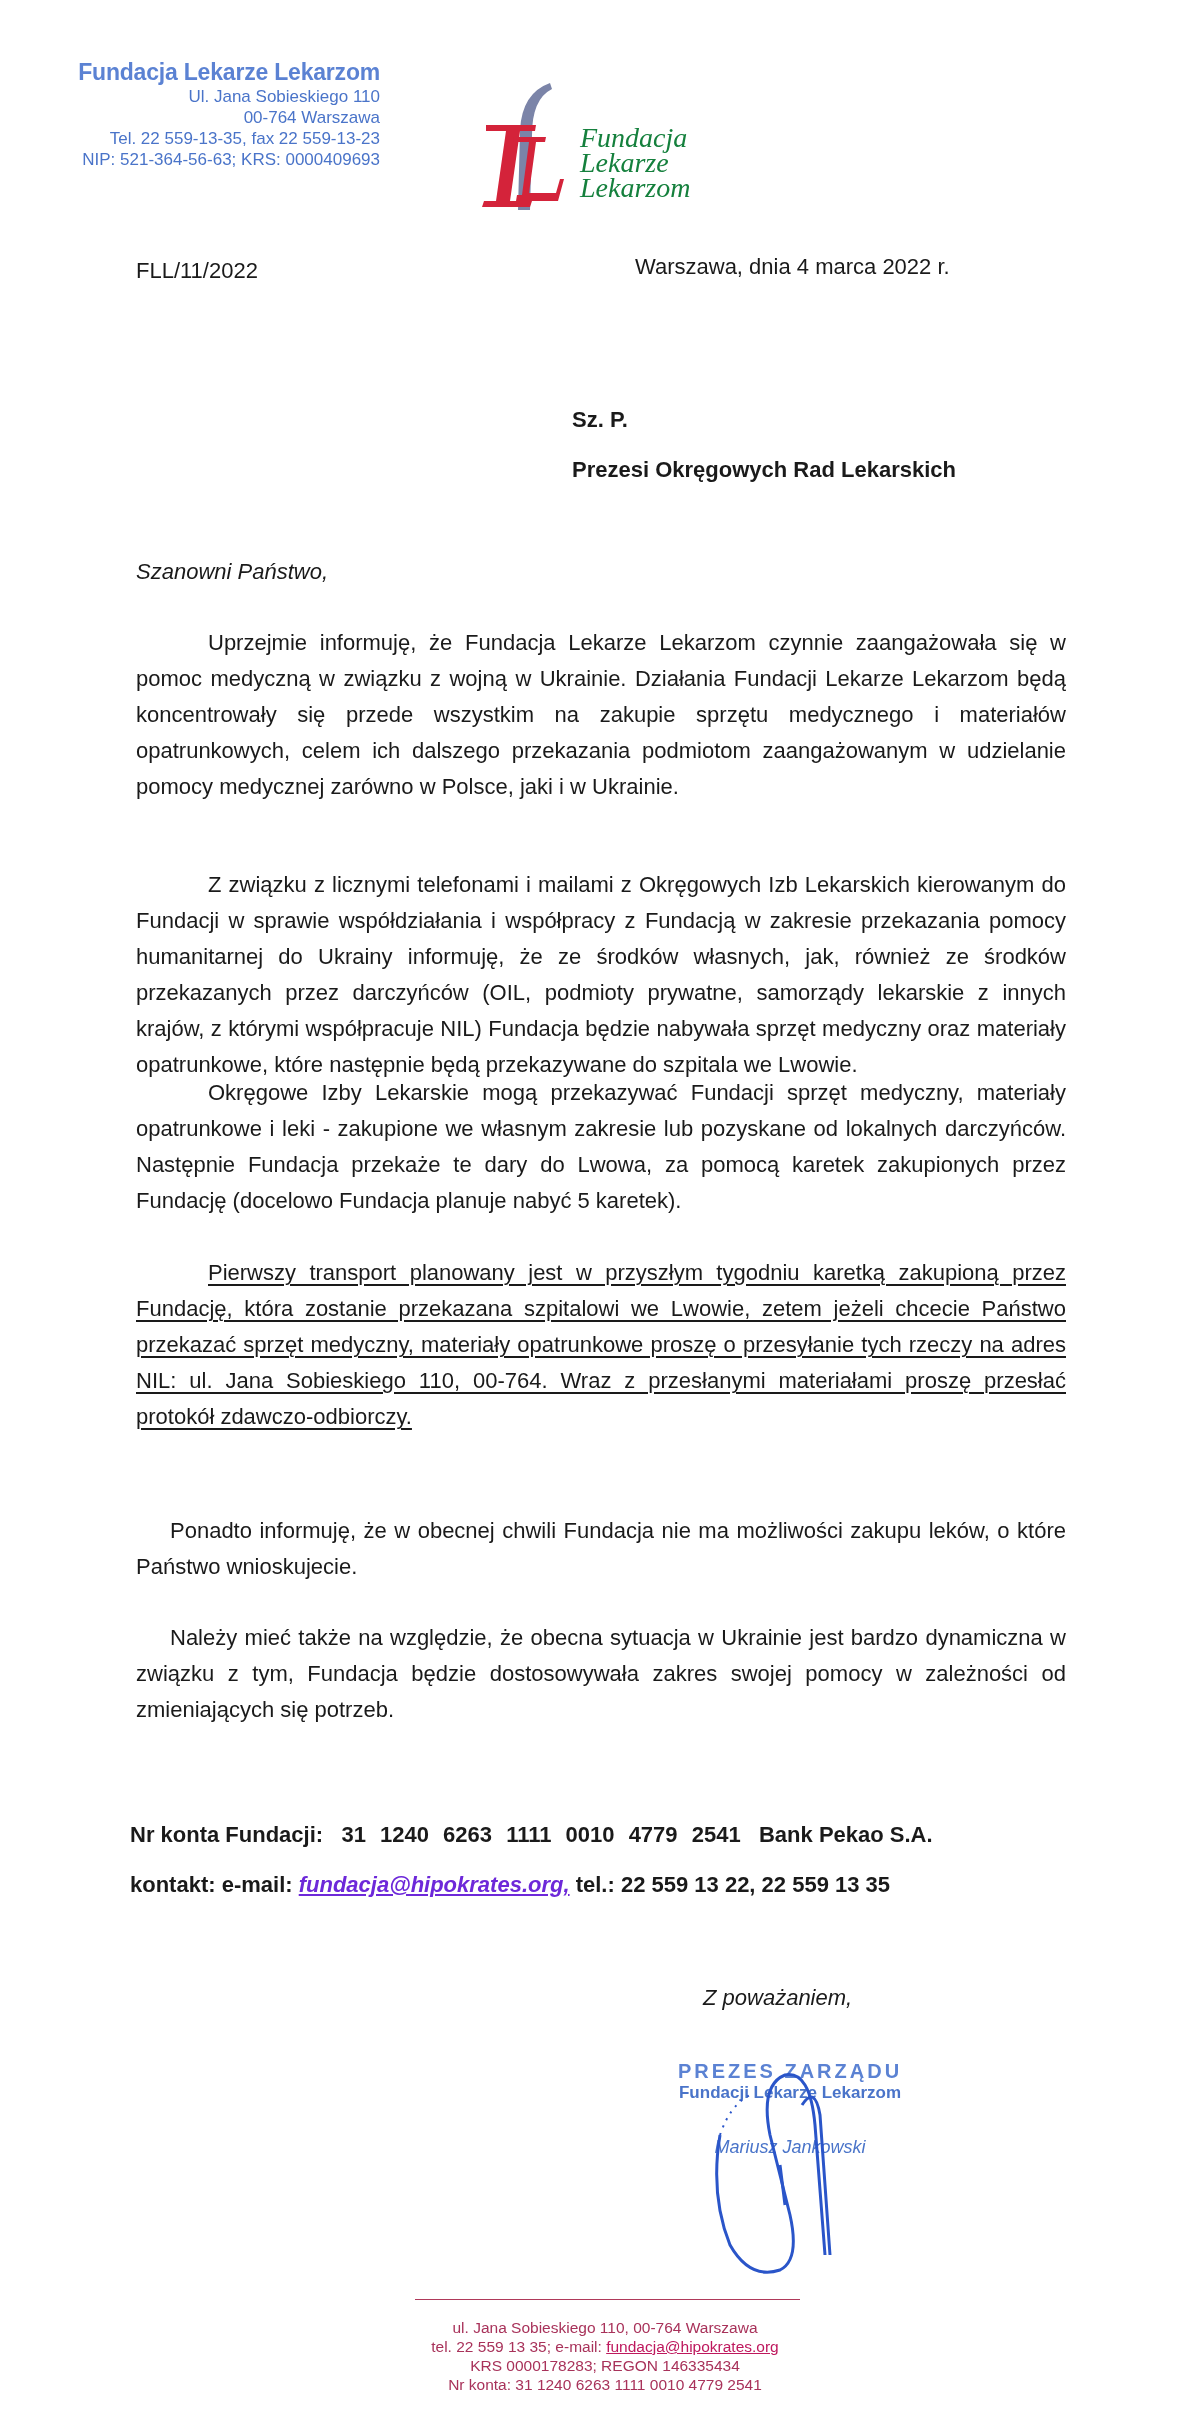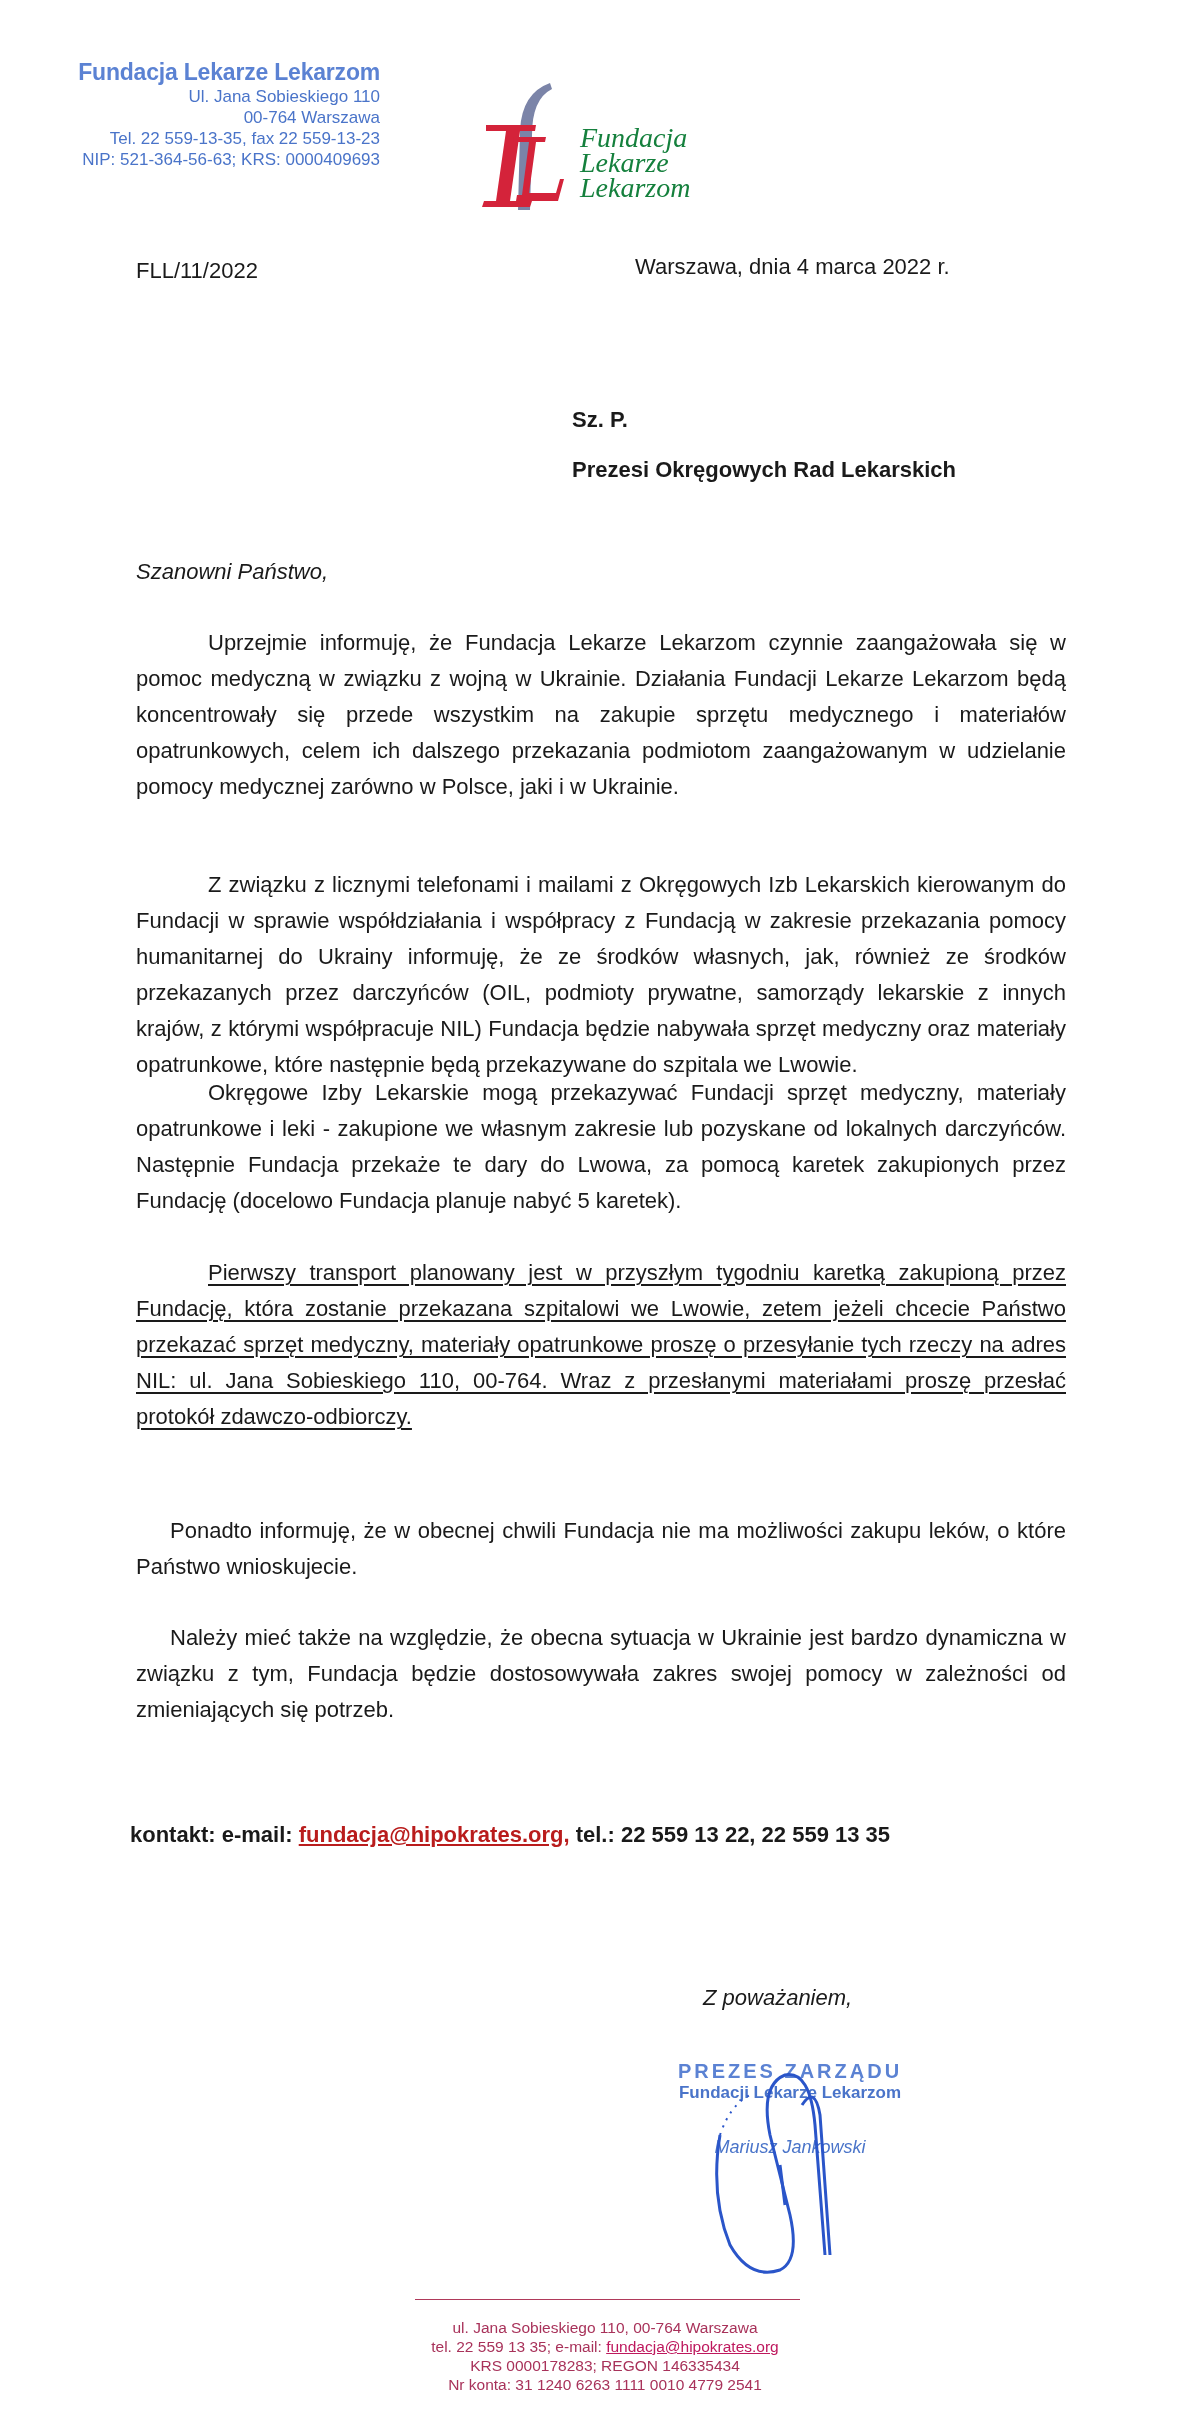--- a/index.html
+++ b/index.html
@@ -32,21 +32,21 @@
   .p2 { top: 823px; margin-top: 44px; }
   .p3 { top: 1075px; }
   .p4 { top: 1255px; font-weight: normal; text-decoration: underline; text-decoration-thickness: 2px; text-underline-offset: 4px; }
   .p5 { top: 1513px; }
   .p5 p, .p6 p { text-indent: 34px; }
   .p6 { top: 1620px; }
 
   .account { position: absolute; left: 130px; top: 1810px; width: 930px; font-size: 22px; font-weight: bold; line-height: 50px; }
   .account .row { white-space: nowrap; }
   .account .acc-num { word-spacing: 8px; }
-  .email-link { color: #b91c1c; text-decoration: underline; font-weight: bold; }
+  .email-link { color: #6d28d9; text-decoration: underline; font-weight: bold; font-style: italic; }
 
   .closing { position: absolute; left: 703px; top: 1985px; font-size: 22px; font-style: italic; }
 
   .sig-stamp { position: absolute; left: 660px; top: 2060px; width: 260px; text-align: center; color: #4a74c9; }
   .sig-stamp .title { font-weight: bold; font-size: 20px; letter-spacing: 3px; color: #5b82d3; }
   .sig-stamp .org { font-weight: bold; font-size: 17px; line-height: 20px; }
   .sig-stamp .name { font-style: italic; font-size: 18px; margin-top: 34px; }
   .signature { position: absolute; left: 690px; top: 2045px; }
 
   .footer-line { position: absolute; left: 415px; top: 2299px; width: 385px; height: 1px; background: #b03a5b; }
@@ -104,20 +104,25 @@
   </div>
 <div class="body-text p5">
     <p>Ponadto informuję, że w obecnej chwili Fundacja nie ma możliwości zakupu leków, o które Państwo wnioskujecie.</p>
   </div>
 <div class="body-text p6">
     <p>Należy mieć także na względzie, że obecna sytuacja w Ukrainie jest bardzo dynamiczna w związku z tym, Fundacja będzie dostosowywała zakres swojej pomocy w zależności od zmieniających się potrzeb.</p>
   </div>
 
 <div class="account">
   <div class="row">
+    <span>Nr konta Fundacji:</span>&nbsp;&nbsp;
+    <span class="acc-num">31 1240 6263 1111 0010 4779 2541</span>&nbsp;&nbsp;
+    <span>Bank Pekao S.A.</span>
+  </div>
+  <div class="row">
     <span>kontakt: e-mail:</span>
     <a class="email-link">fundacja@hipokrates.org,</a>
     <span>tel.: 22 559 13 22, 22 559 13 35</span>
   </div>
 </div>
 
 <div class="closing">Z poważaniem,</div>
 
 <div class="sig-stamp">
   <div class="title">PREZES ZARZĄDU</div>

